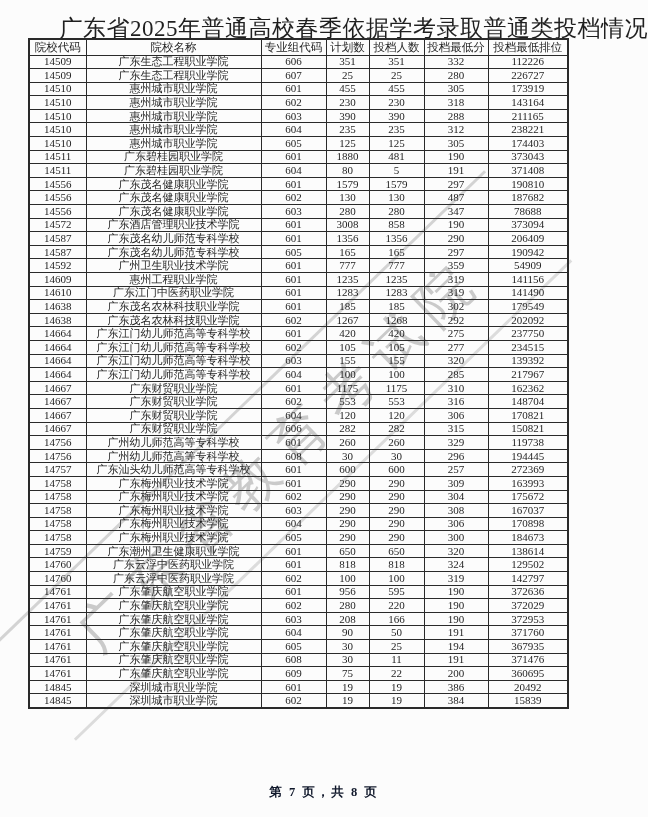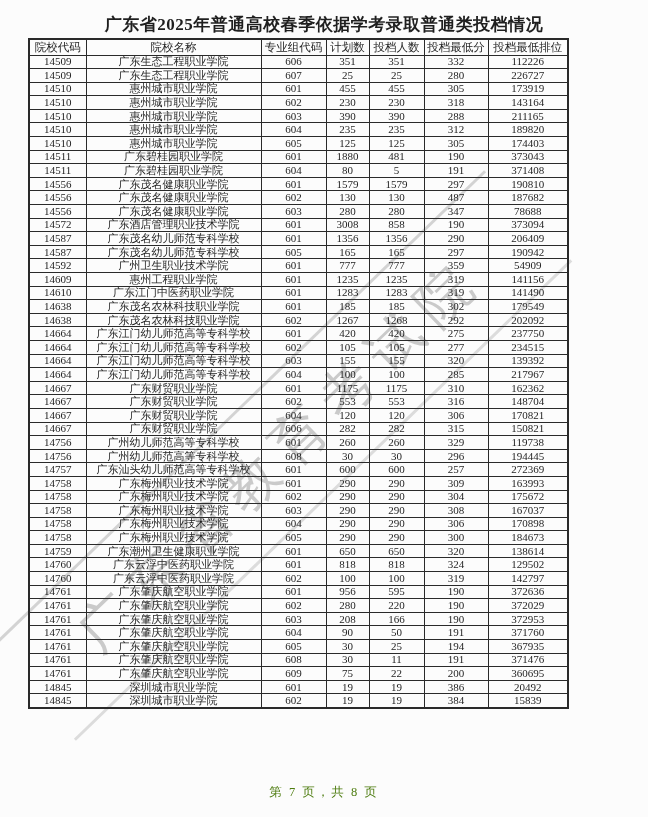--- a/index.html
+++ b/index.html
@@ -12,23 +12,23 @@
     overflow: hidden;
   }
   .page {
     position: relative;
     width: 648px; height: 817px;
   }
   .page-title {
     position: absolute;
     top: 13px; left: 0;
     width: 100%;
-    text-align: center;
-    font-size: 17px;
-    font-weight: bold;
+    text-align: right;
+    font-size: 23px;
+    font-weight: normal;
     letter-spacing: 0.5px;
     z-index: 2;
   }
   table.admission {
     position: absolute;
     top: 38px; left: 28px;
     width: 539px;
     border-collapse: collapse;
     table-layout: fixed;
     z-index: 2;
@@ -75,22 +75,23 @@
     z-index: 1;
     pointer-events: none;
   }
   .page-footer {
     position: absolute;
     top: 784px; left: 0;
     width: 100%;
     text-align: center;
     font-size: 12.5px;
     letter-spacing: 2px;
-    color: #4d7c0f;
+    color: #0f172a;
     z-index: 2;
+    font-weight: bold;
   }
 </style>
 </head>
 <body>
 
 <div class="page">
 
   <div class="watermark">广东省教育考试院</div>
 
   <div class="page-title">广东省2025年普通高校春季依据学考录取普通类投档情况</div>
@@ -162,21 +163,21 @@
           <td>288</td>
           <td>211165</td>
         </tr>
         <tr>
           <td>14510</td>
           <td>惠州城市职业学院</td>
           <td>604</td>
           <td>235</td>
           <td>235</td>
           <td>312</td>
-          <td>189820</td>
+          <td>238221</td>
         </tr>
         <tr>
           <td>14510</td>
           <td>惠州城市职业学院</td>
           <td>605</td>
           <td>125</td>
           <td>125</td>
           <td>305</td>
           <td>174403</td>
         </tr>

